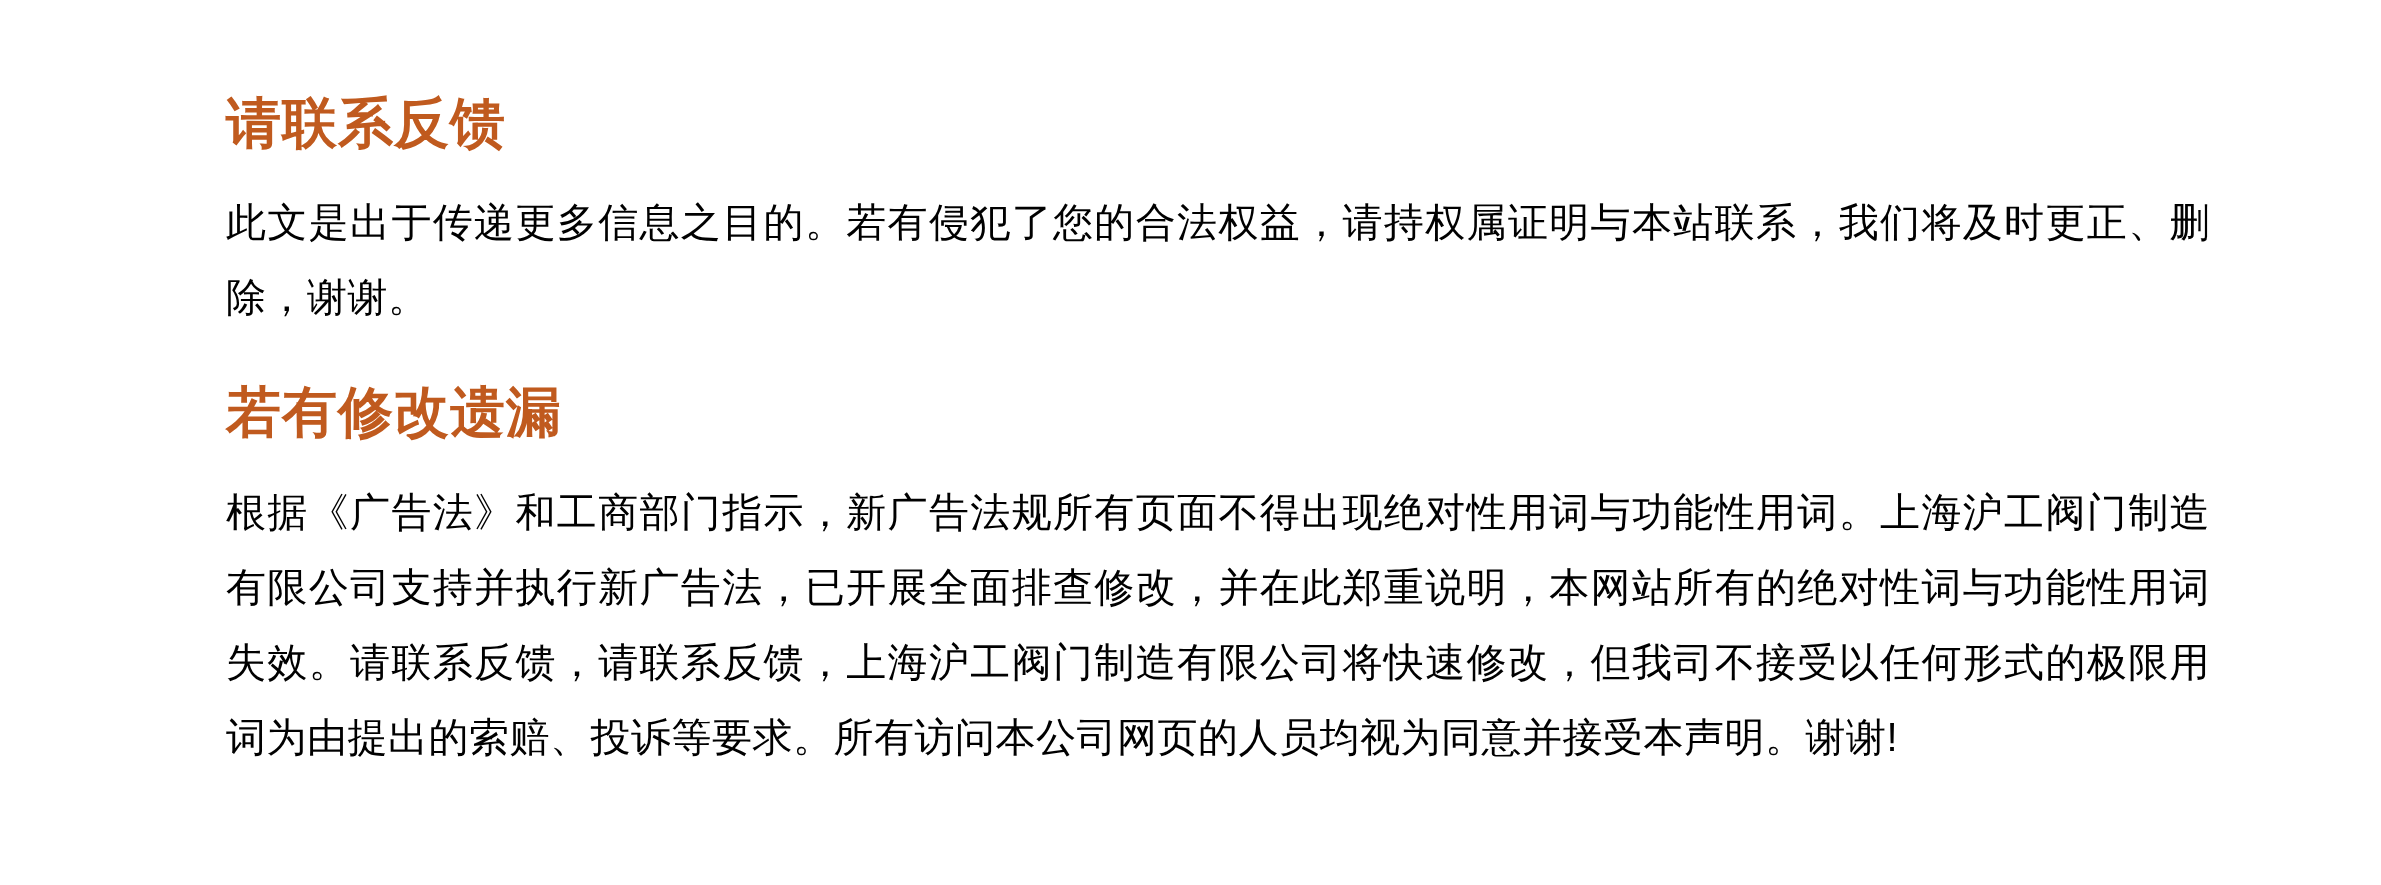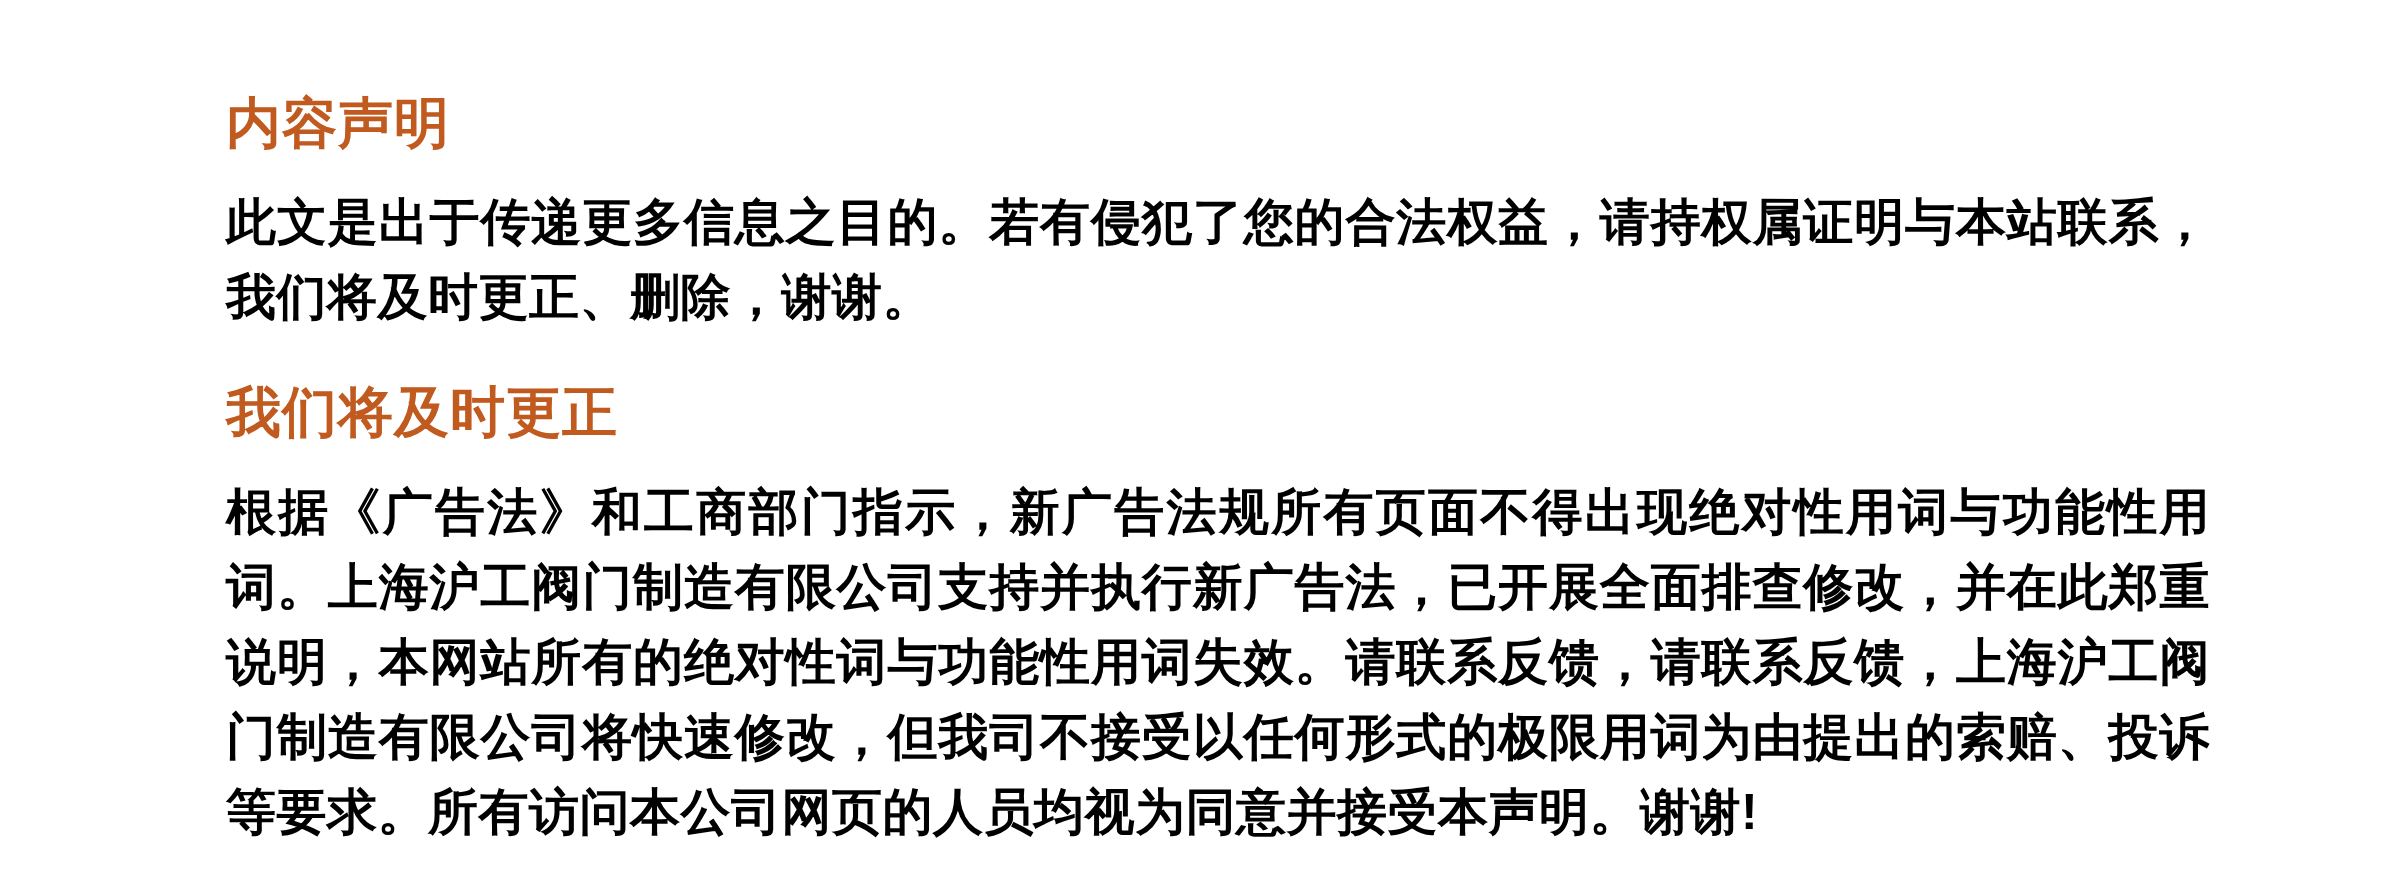--- a/index.html
+++ b/index.html
@@ -23,40 +23,40 @@
     margin: 0;
     color: var(--accent, #c05a1e);
     font-size: 55px;
     line-height: 1.15;
     font-weight: bold;
     letter-spacing: 1px;
   }
   .section-body {
     margin: 30px 0 0 0;
     color: var(--text, #000000);
-    font-size: 50px;
+    font-size: 40px;
     line-height: 75px;
-    font-weight: 700;
+    font-weight: 400;
     text-align: justify;
     letter-spacing: 0.5px;
   }
   .section + .section {
     margin-top: 46px;
   }
 </style>
 </head>
 <body style="background: rgb(255, 255, 255);">
 
 <div class="page">
   <div class="content">
 
     <div class="section">
-      <h2 class="section-heading">内容声明</h2>
+      <h2 class="section-heading">请联系反馈</h2>
       <p class="section-body">此文是出于传递更多信息之目的。若有侵犯了您的合法权益，请持权属证明与本站联系，我们将及时更正、删除，谢谢。</p>
     </div>
 
     <div class="section">
-      <h2 class="section-heading">我们将及时更正</h2>
+      <h2 class="section-heading">若有修改遗漏</h2>
       <p class="section-body">根据《广告法》和工商部门指示，新广告法规所有页面不得出现绝对性用词与功能性用词。上海沪工阀门制造有限公司支持并执行新广告法，已开展全面排查修改，并在此郑重说明，本网站所有的绝对性词与功能性用词失效。请联系反馈，请联系反馈，上海沪工阀门制造有限公司将快速修改，但我司不接受以任何形式的极限用词为由提出的索赔、投诉等要求。所有访问本公司网页的人员均视为同意并接受本声明。谢谢!</p>
     </div>
 
   </div>
 </div>
 
 </body></html>

